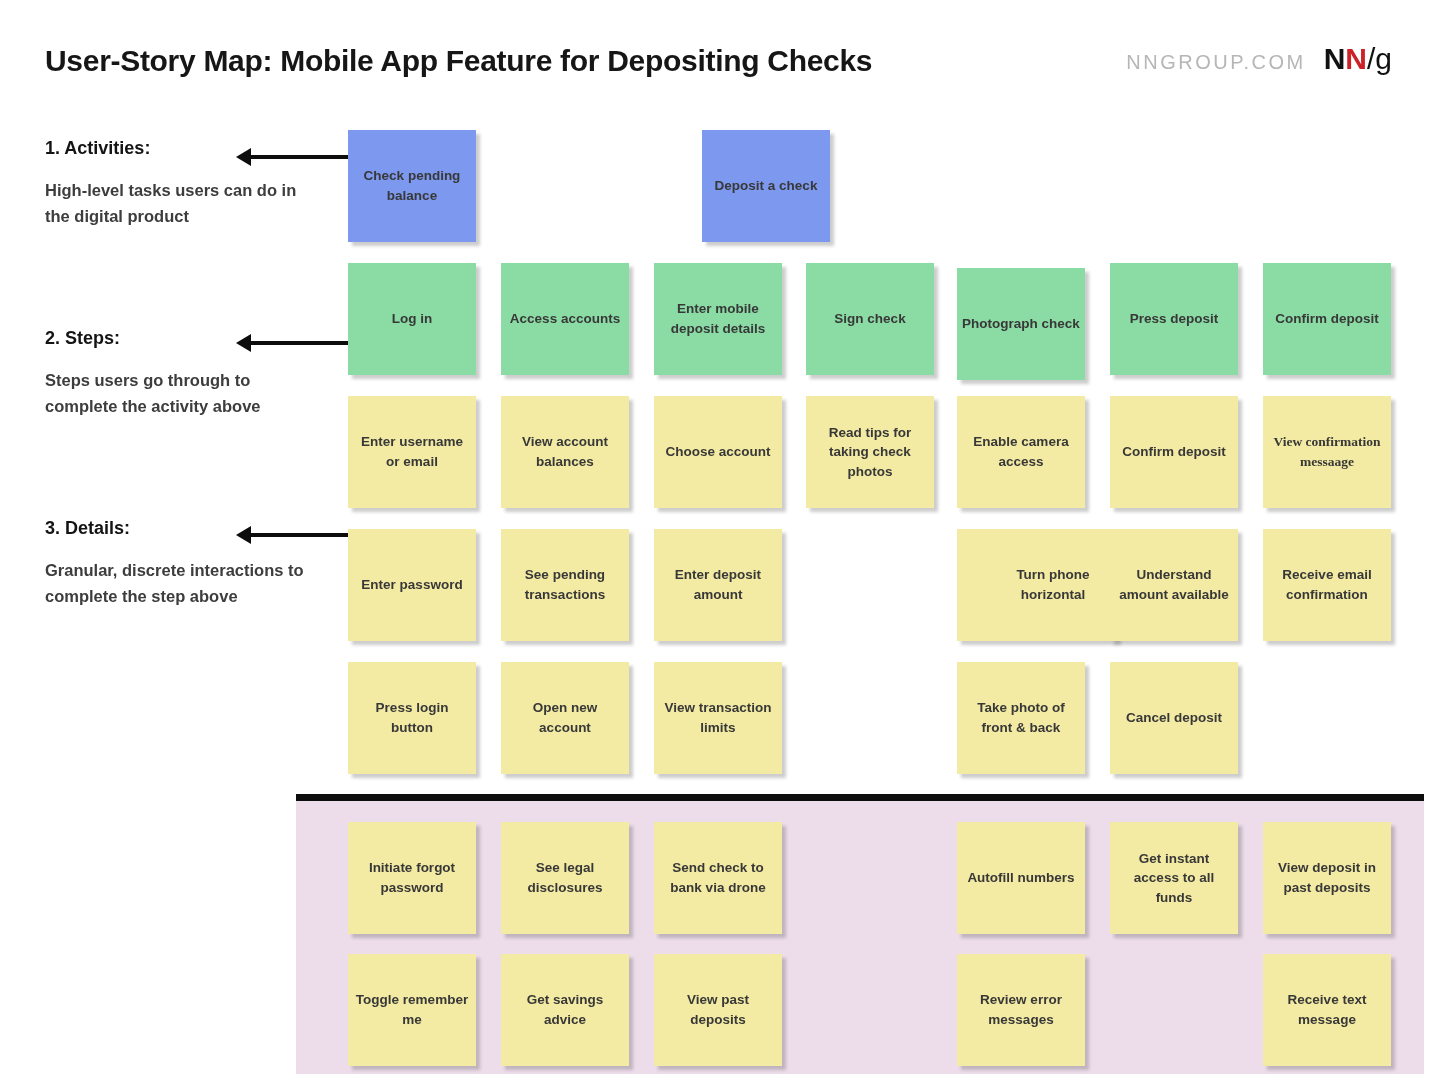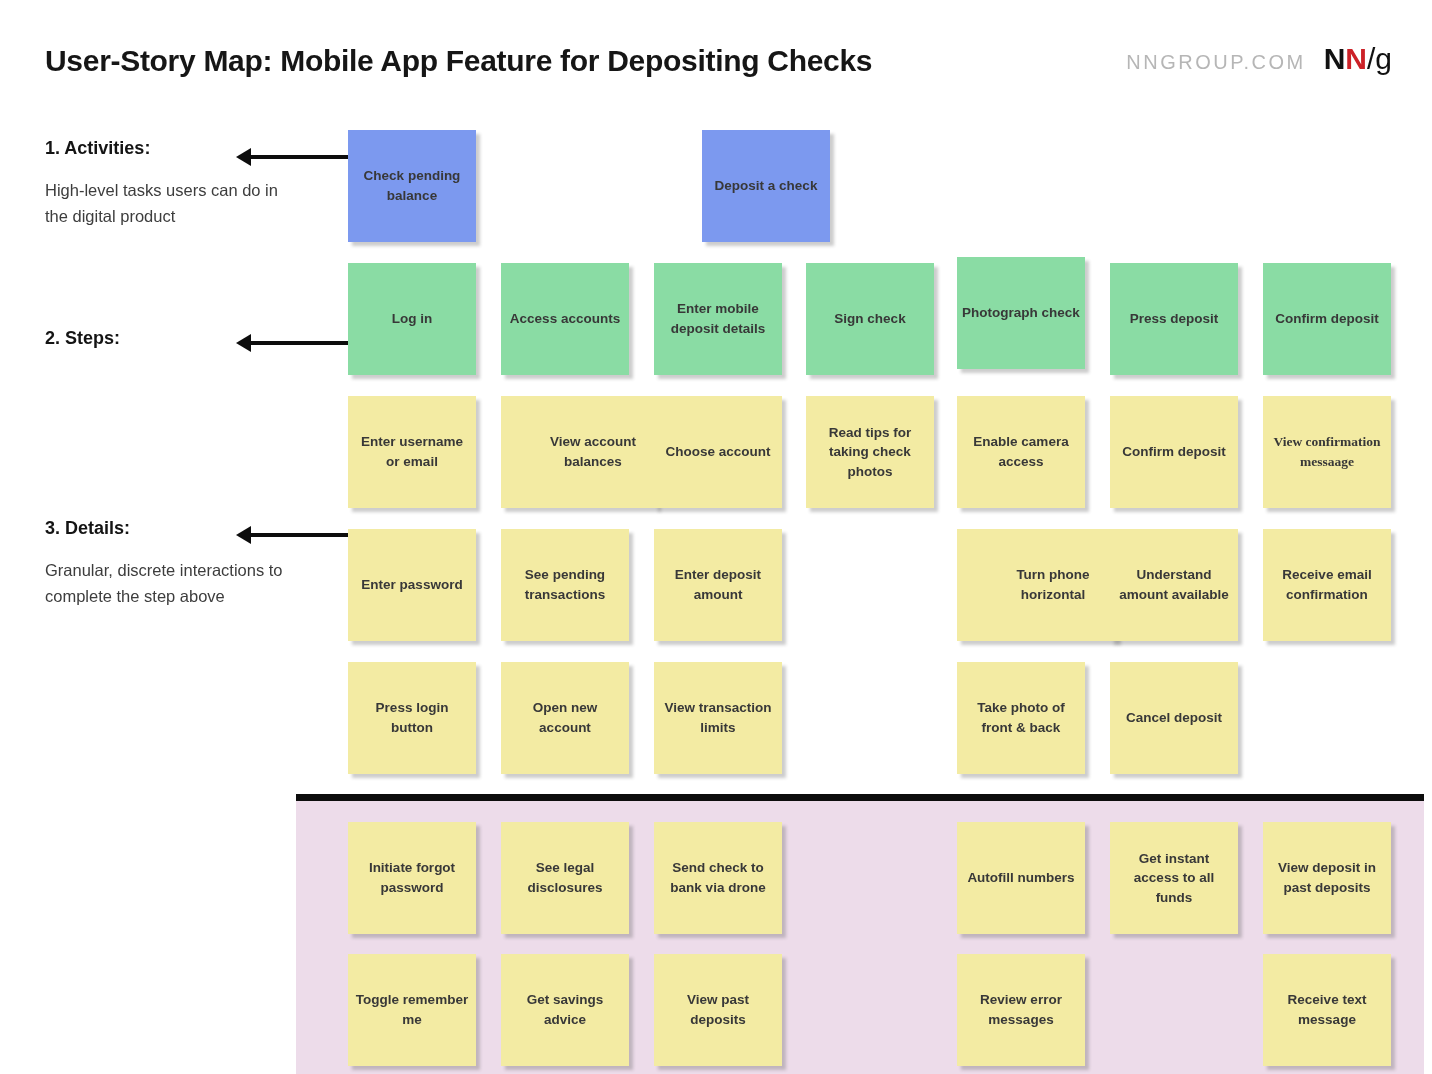--- a/index.html
+++ b/index.html
@@ -28,21 +28,21 @@
   .nng{font-size:30px;color:#111;font-weight:700;letter-spacing:0;}
   .nng .red{color:var(--logo-red,#cc2127);}
   .nng .slashg{font-weight:400;}
 
   
   .legend-group{position:absolute;left:45px;width:260px;}
   .legend-heading{
     font-size:18px;font-weight:700;color:#141414;margin:0 0 18px 0;
   }
   .legend-desc{
-    font-size:16.5px;color:#3d3d3d;line-height:26px;font-weight:400;
+    font-size:16.5px;color:#3d3d3d;line-height:26px;font-weight:700;
   }
   #legend-activities{top:138px;}
   #legend-steps{top:328px;}
   #legend-details{top:518px;}
 
   
   .arrow{
     position:absolute;height:4px;background:#0d0d0d;width:98px;left:250px;
   }
   .arrow::before{
@@ -90,20 +90,21 @@
     <span class="site">NNGROUP.COM</span>
     <span class="nng"><span>N</span><span class="red">N</span><span class="slashg">/g</span></span>
   </div>
 
   <div class="legend-group" id="legend-activities">
     <div class="legend-heading">1. Activities:</div>
     <div class="legend-desc">High-level tasks users can do in the digital product</div>
   </div>
   <div class="legend-group" id="legend-steps">
     <div class="legend-heading">2. Steps:</div>
+    <div class="legend-desc">Steps users go through to complete the activity above</div>
   </div>
   <div class="legend-group" id="legend-details">
     <div class="legend-heading">3. Details:</div>
     <div class="legend-desc">Granular, discrete interactions to complete the step above</div>
   </div>
 
   <div class="arrow" id="arrow-activities"></div>
   <div class="arrow" id="arrow-steps"></div>
   <div class="arrow" id="arrow-details"></div>
 
@@ -122,33 +123,33 @@
       </div>
       <div class="note step" style="left: 501px; top: 263px;">
         <span>Access accounts</span>
       </div>
       <div class="note step" style="left: 654px; top: 263px;">
         <span>Enter mobile deposit details</span>
       </div>
       <div class="note step" style="left: 806px; top: 263px;">
         <span>Sign check</span>
       </div>
-      <div class="note step" style="left: 957px; top: 257px; justify-content: center;">
+      <div class="note step" style="left: 957px; top: 268px; justify-content: center;">
         <span>Photograph check</span>
       </div>
       <div class="note step" style="left: 1110px; top: 263px;">
         <span>Press deposit</span>
       </div>
       <div class="note step" style="left: 1263px; top: 263px;">
         <span>Confirm deposit</span>
       </div>
       <div class="note detail" style="left: 348px; top: 396px;">
         <span>Enter username or email</span>
       </div>
-      <div class="note detail" style="left: 501px; top: 396px; padding-left: 28px;">
+      <div class="note detail" style="left: 501px; top: 396px;">
         <span>View account balances</span>
       </div>
       <div class="note detail" style="left: 654px; top: 396px;">
         <span>Choose account</span>
       </div>
       <div class="note detail" style="left: 806px; top: 396px;">
         <span>Read tips for taking check photos</span>
       </div>
       <div class="note detail" style="left: 957px; top: 396px;">
         <span>Enable camera access</span>

